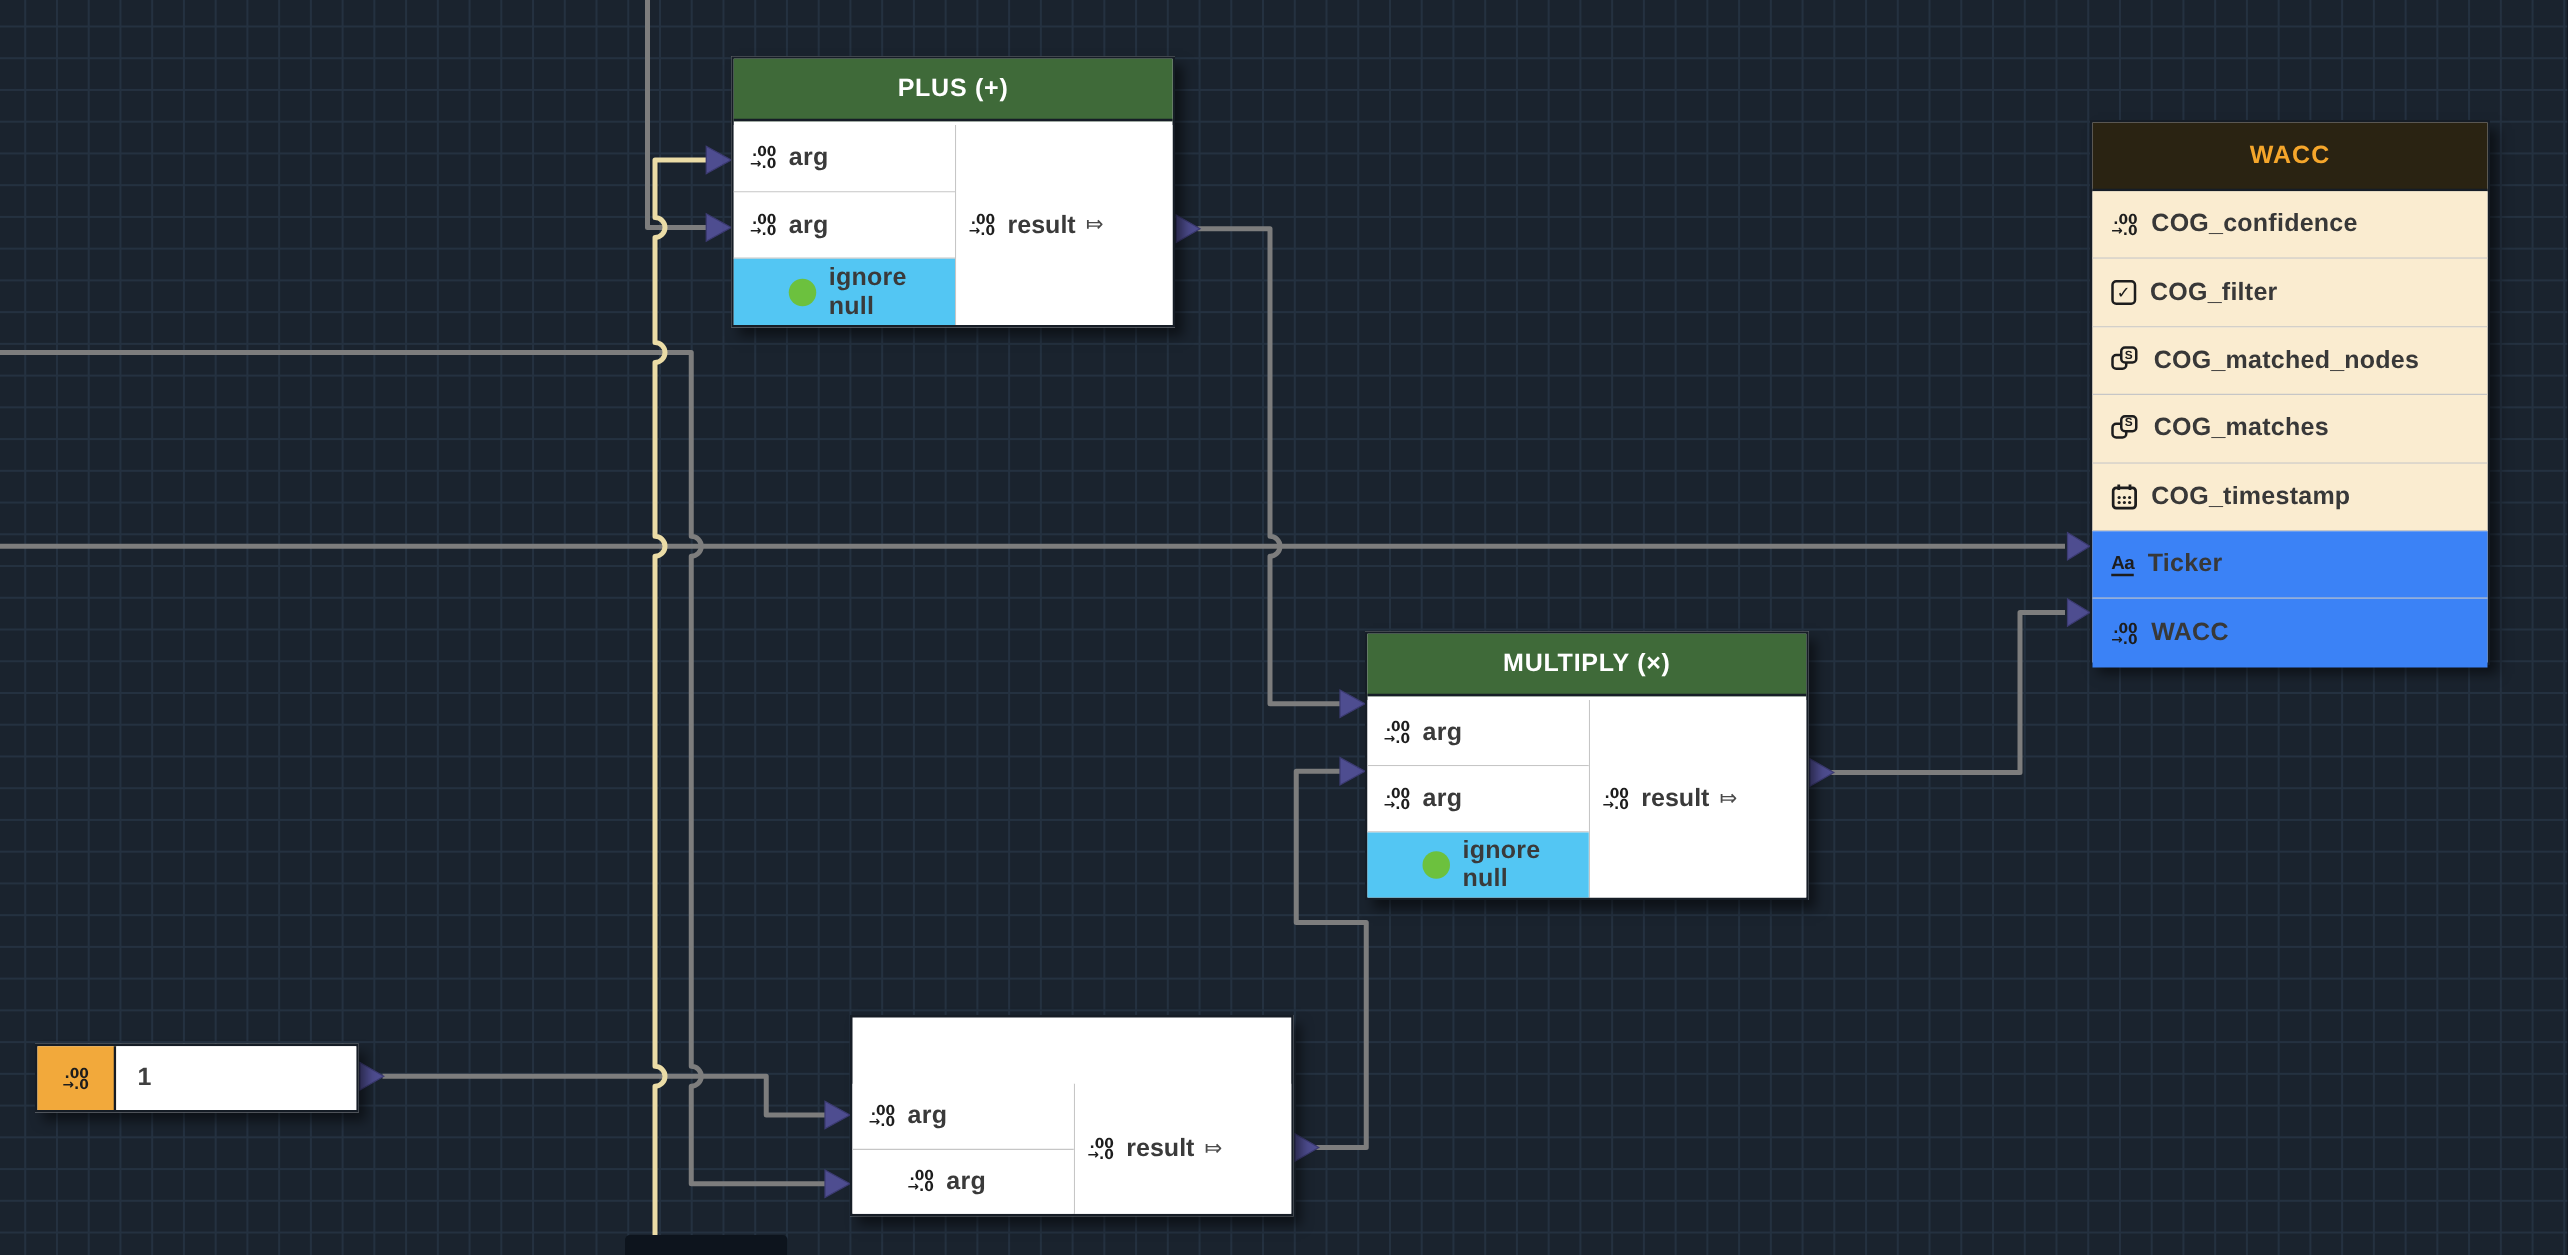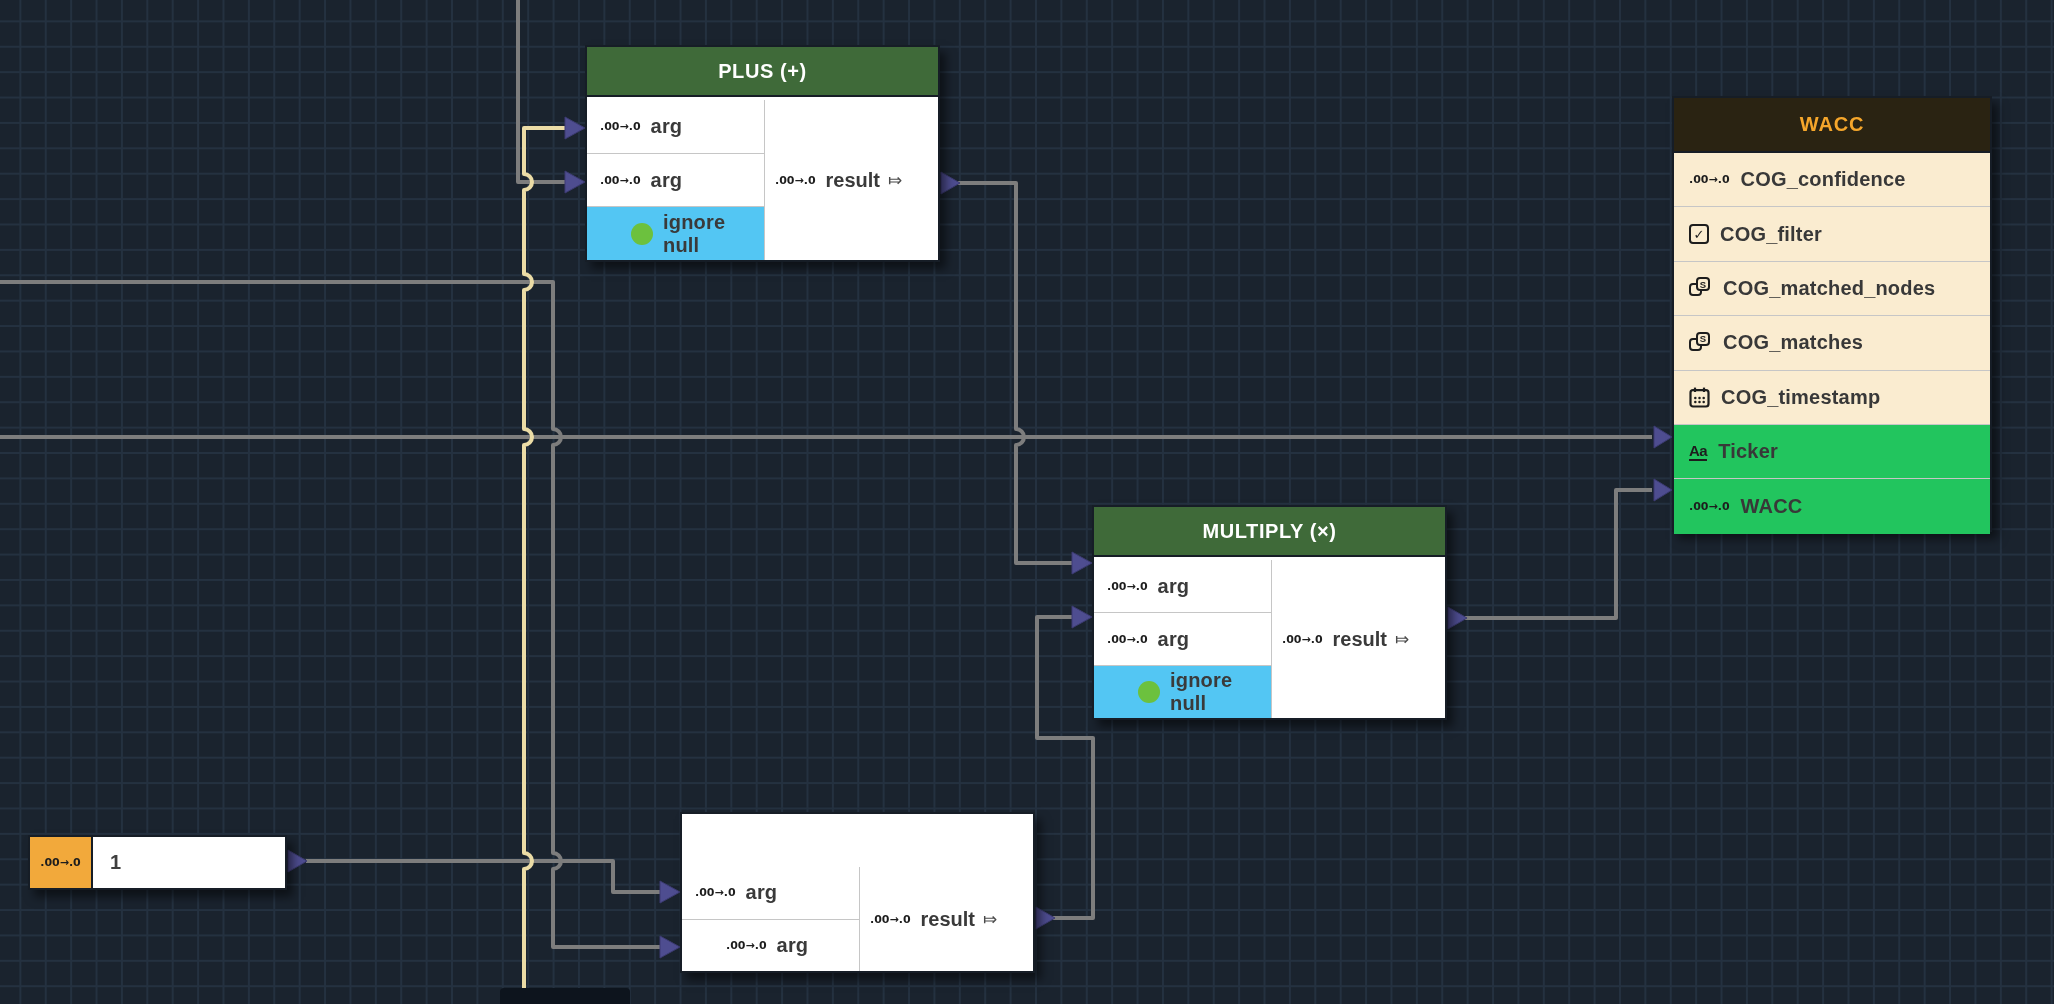--- a/index.html
+++ b/index.html
@@ -40,21 +40,21 @@
     border-bottom:1.5px solid #c6c6c6;box-sizing:border-box;background:#fff;
     font-size:20px;font-weight:600;color:#3a3a3a;letter-spacing:.2px;
   }
   .row:last-child{border-bottom:none;padding-left:44px;}
   .row.toggle{background:#53c6f3;}
   .dot{width:22px;height:22px;border-radius:50%;background:#6cc13e;flex:0 0 auto;}
   .result{display:flex;align-items:center;gap:10px;font-size:20px;font-weight:600;color:#3a3a3a;}
   .marker{font-size:17px;color:#4a4a4a;font-weight:400;margin-left:-2px;font-family:"DejaVu Sans",sans-serif;}
 
   .ic-num{
-    display:inline-flex;flex-direction:row;align-items:flex-end;flex:0 0 auto;
+    display:inline-flex;flex-direction:column;align-items:flex-end;flex:0 0 auto;
     font-family:"DejaVu Sans",sans-serif;font-weight:700;font-size:11px;line-height:9px;
     color:#1d1d1d;letter-spacing:0;
   }
   .ic-check{
     width:20px;height:20px;border:2.4px solid #1d1d1d;border-radius:4px;flex:0 0 auto;
     display:flex;align-items:center;justify-content:center;
     font-size:13px;font-weight:700;color:#1d1d1d;box-sizing:border-box;
   }
   .ic-str{position:relative;width:23px;height:22px;flex:0 0 auto;}
   .ic-str .back{position:absolute;left:0;top:6px;width:13px;height:13px;border:2.2px solid #1d1d1d;border-radius:4px;box-sizing:border-box;}
@@ -65,21 +65,21 @@
   }
   .ic-cal{flex:0 0 auto;display:block;}
   .ic-text{
     flex:0 0 auto;font-size:15px;font-weight:700;color:#1d1d1d;line-height:1;
     border-bottom:2.2px solid #1d1d1d;padding-bottom:1px;letter-spacing:-.5px;
   }
 
   .wacc-row{
     height:54.4px;display:flex;align-items:center;gap:11px;padding-left:15px;
     border-bottom:1.5px solid #c6c6c6;box-sizing:border-box;
-    font-size:20px;font-weight:600;color:#383838;letter-spacing:.2px;background:#22c55e;
+    font-size:20px;font-weight:600;color:#383838;letter-spacing:.2px;background:#3b82f6;
   }
   .wacc-row:last-child{border-bottom:none;}
   .wacc-row.hl{background:#faecd0;}
 
   #constant{display:flex;}
   .const-badge{
     width:63px;background:#f2a93b;border-right:2.5px solid #161d26;
     display:flex;align-items:center;justify-content:center;box-sizing:border-box;
   }
   .const-field{flex:1;background:#fff;display:flex;align-items:center;padding-left:17px;

